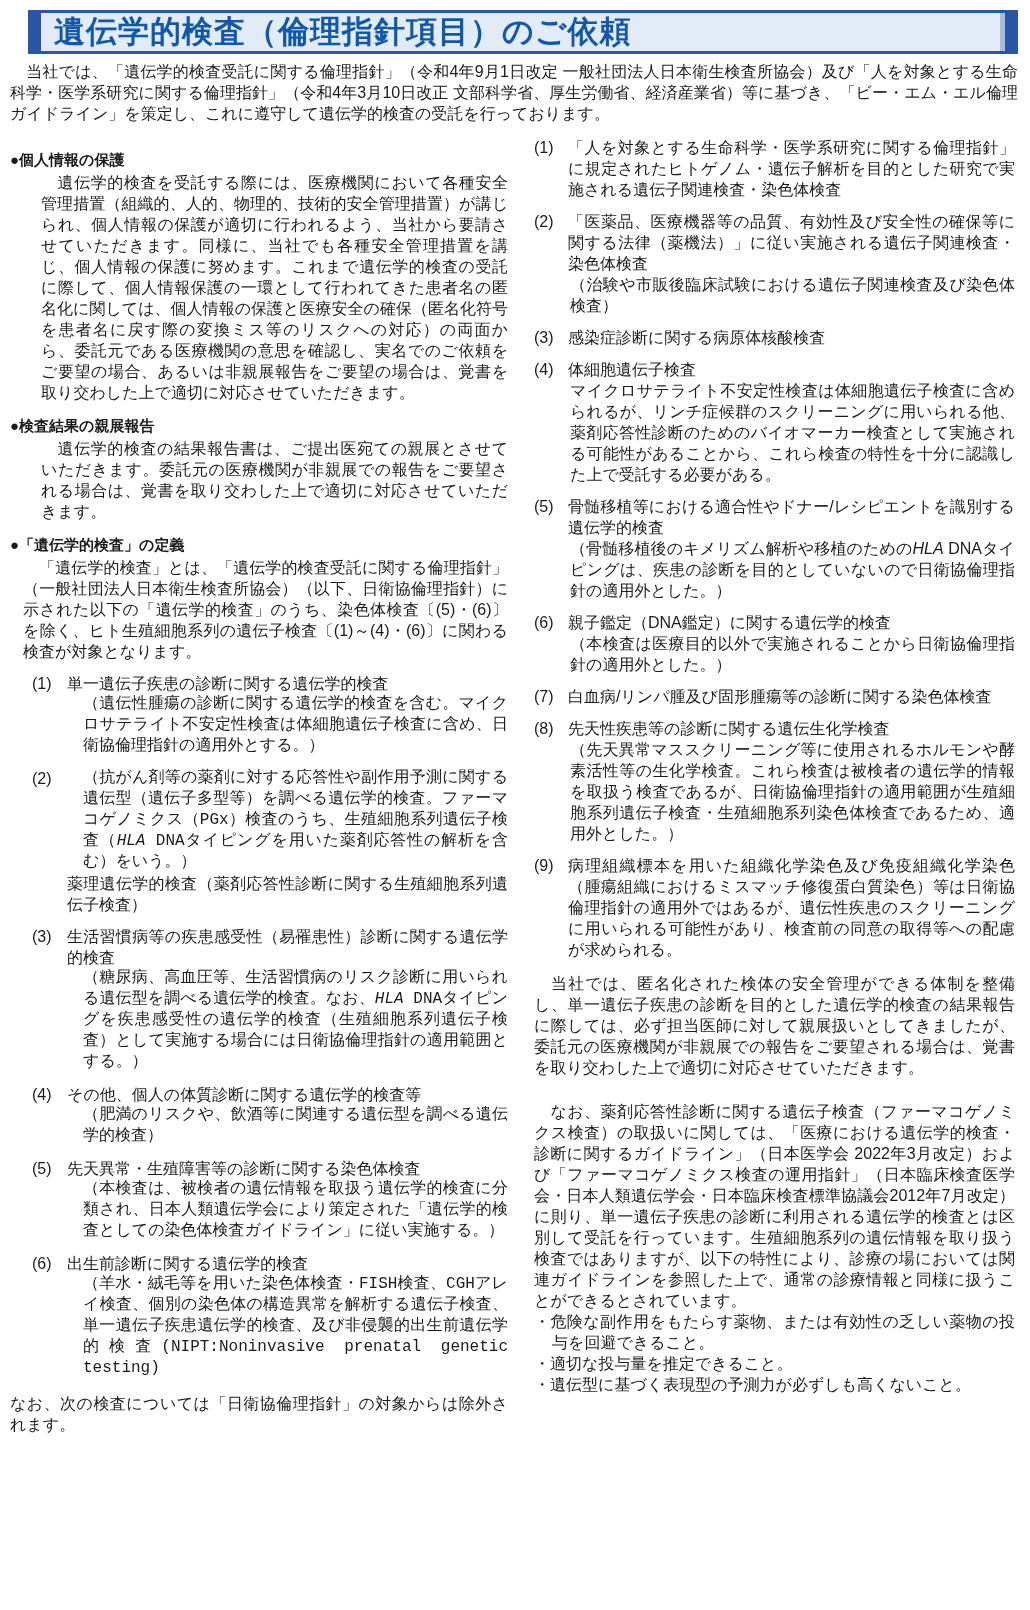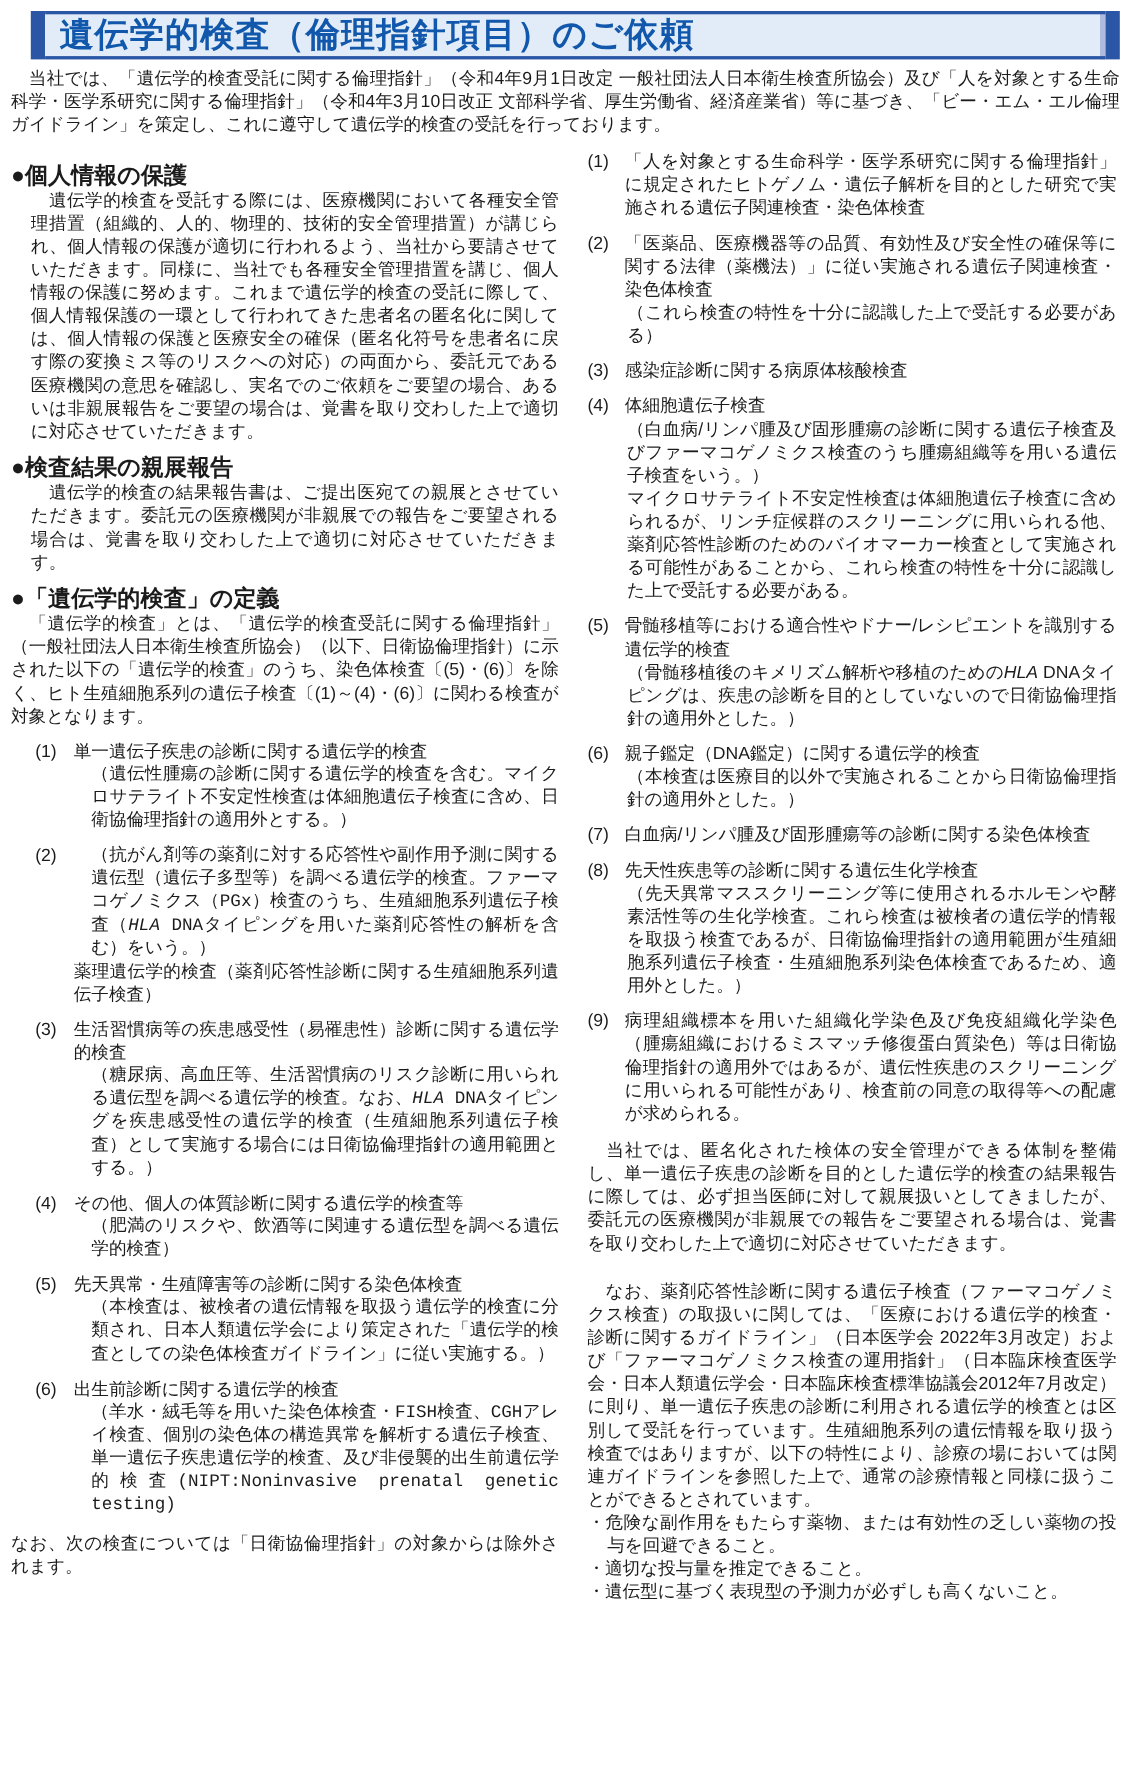--- a/index.html
+++ b/index.html
@@ -58,26 +58,26 @@
     text-justify:inter-ideograph;
     margin:0;
   }
   .intro{margin-top:7px;}
   .cols{display:flex;margin-top:13px;}
   .col-left{width:498px;flex:none;}
   .col-right{width:481px;flex:none;margin-left:26px;}
   
   .sec{margin-top:12px;}
   .sec-h{
-    font-size:21px;
+    font-size:15px;
     font-weight:bold;
     line-height:22px;
     margin:0;
   }
-  .sec-b{margin-top:1px;}
+  .sec-b{margin-top:1px;margin-left:13px;}
   .sec-b.ind{padding-left:18px;}
   
   .itmL{position:relative;padding-left:57px;margin-top:11px;}
   .itmL .num{position:absolute;left:22px;top:0;}
   .itmL .desc{padding-left:16px;font-family:Liberation Mono, monospace;}
   
   .itmR{position:relative;padding-left:34px;margin-top:11px;}
   .itmR .num{position:absolute;left:0;top:0;}
   .itmR .desc{padding-left:2px;}
   .note{margin-top:14px;}
@@ -162,32 +162,31 @@
     <div class="col-right">
 
       <div class="itmR" style="margin-top:0;">
         <span class="num jt">(1)</span>
         <p class="jt">「人を対象とする生命科学・医学系研究に関する倫理指針」に規定されたヒトゲノム・遺伝子解析を目的とした研究で実施される遺伝子関連検査・染色体検査</p>
       </div>
 
       <div class="itmR">
         <span class="num jt">(2)</span>
         <p class="jt">「医薬品、医療機器等の品質、有効性及び安全性の確保等に関する法律（薬機法）」に従い実施される遺伝子関連検査・染色体検査</p>
-        <p class="jt desc">（これら検査の特性を十分に認識した上で受託する必要がある）</p>
+        <p class="jt desc">（治験や市販後臨床試験における遺伝子関連検査及び染色体検査）</p>
       </div>
 
       <div class="itmR">
         <span class="num jt">(3)</span>
         <p class="jt">感染症診断に関する病原体核酸検査</p>
       </div>
 
       <div class="itmR">
         <span class="num jt">(4)</span>
         <p class="jt">体細胞遺伝子検査</p>
-        <p class="jt desc">（白血病/リンパ腫及び固形腫瘍の診断に関する遺伝子検査及びファーマコゲノミクス検査のうち腫瘍組織等を用いる遺伝子検査をいう。）</p>
         <p class="jt desc">マイクロサテライト不安定性検査は体細胞遺伝子検査に含められるが、リンチ症候群のスクリーニングに用いられる他、薬剤応答性診断のためのバイオマーカー検査として実施される可能性があることから、これら検査の特性を十分に認識した上で受託する必要がある。</p>
       </div>
 
       <div class="itmR">
         <span class="num jt">(5)</span>
         <p class="jt">骨髄移植等における適合性やドナー/レシピエントを識別する遺伝学的検査</p>
         <p class="jt desc">（骨髄移植後のキメリズム解析や移植のための<i>HLA</i> DNAタイピングは、疾患の診断を目的としていないので日衛協倫理指針の適用外とした。）</p>
       </div>
 
       <div class="itmR">

